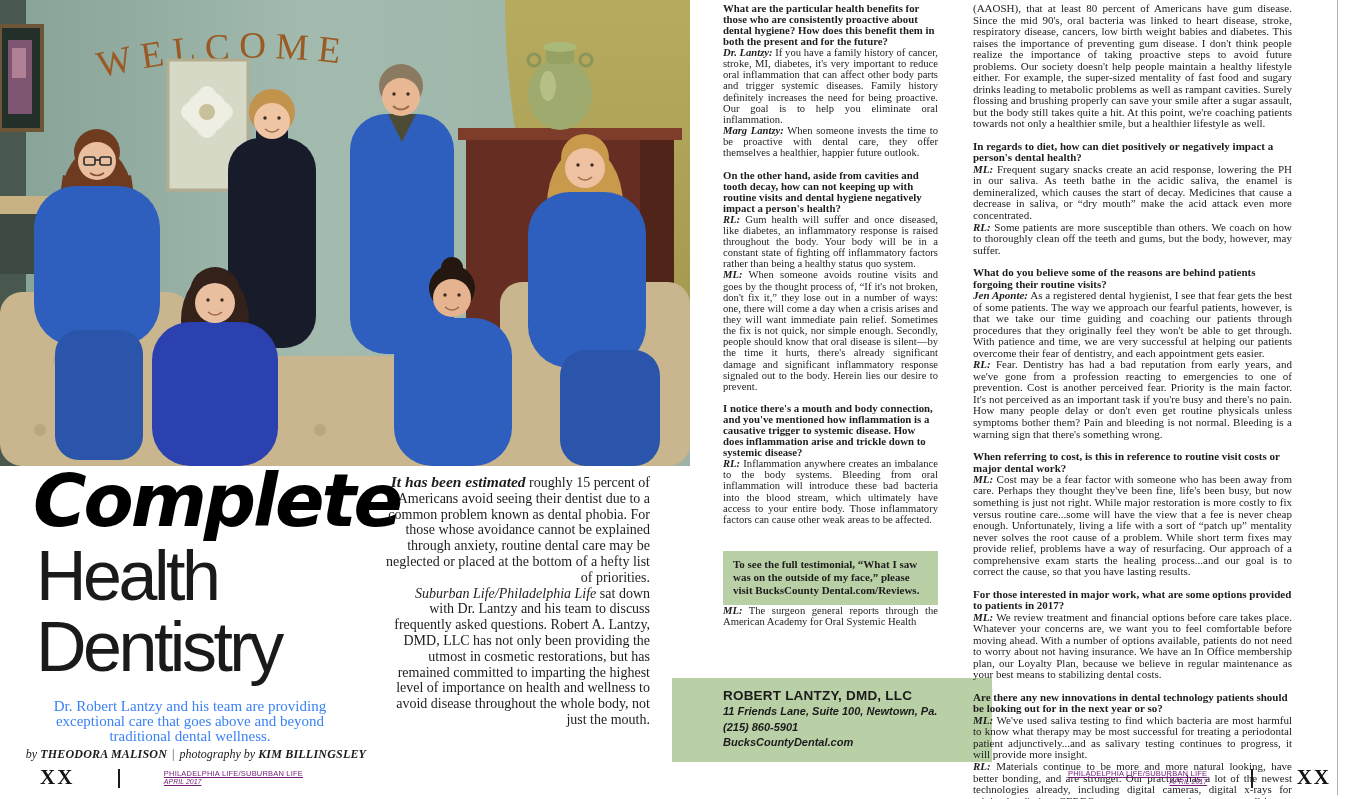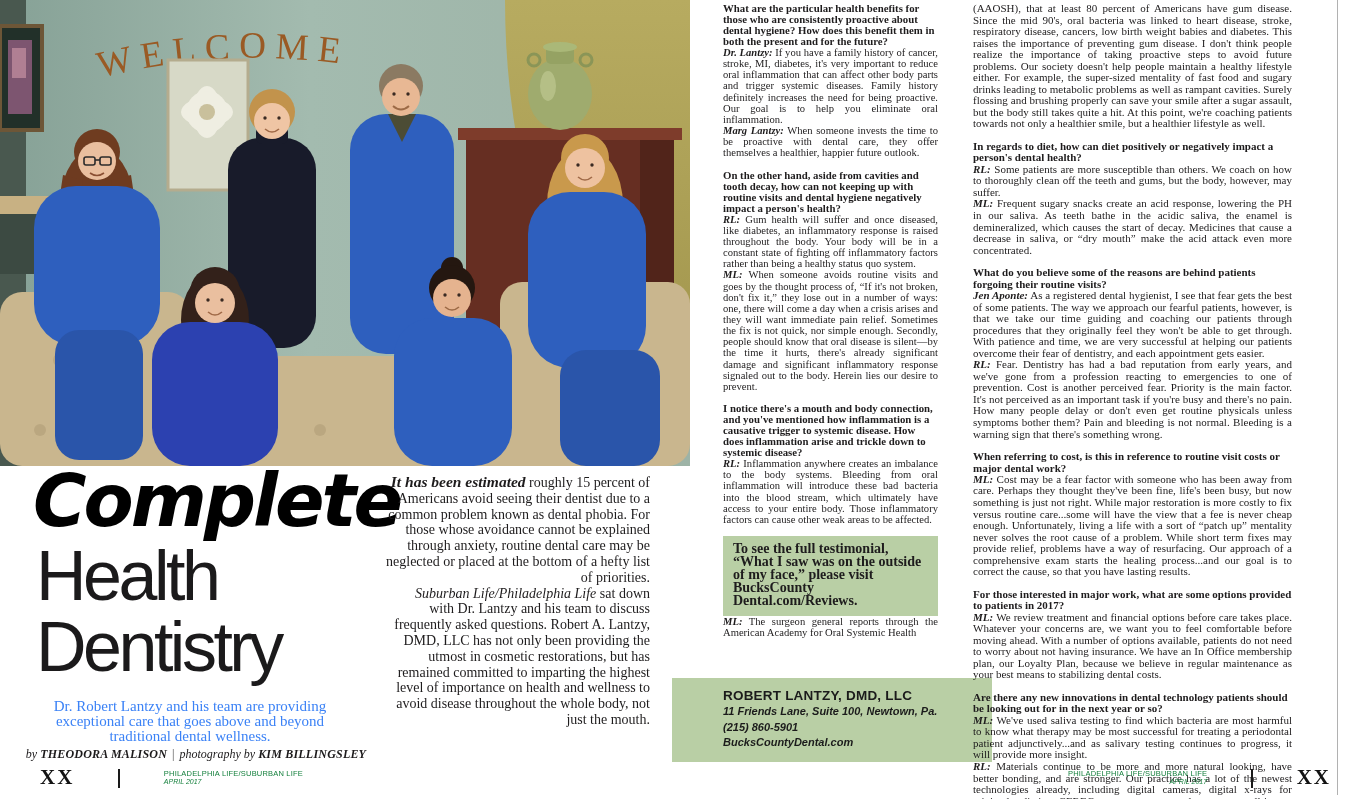--- a/index.html
+++ b/index.html
@@ -52,41 +52,41 @@
   .col-mid p{font-size:10.6px;line-height:11.15px;text-align:justify;}
   .col-mid p.q{font-size:10.8px;line-height:11px;}
   .col-right{left:973px;width:319px;}
   .col-right p{font-size:11px;line-height:11.55px;text-align:justify;}
   .col-right p.q{line-height:11.4px;}
   p.q{font-weight:700;text-align:left !important;}
   .sp{margin-top:11px !important;}
   .lead{font-weight:700;font-style:italic;}
 
   .callout{
-    margin-top:11px;background:#b9cfa5;
+    margin-top:26px;background:#b9cfa5;
     padding:7px 9px 8px 10px;font-weight:700;
-    font-size:14px;line-height:12.9px;text-align:left;
+    font-size:11px;line-height:12.9px;text-align:left;
   }
 
   
   .contact{
     position:absolute;left:672px;top:678px;width:320px;height:84px;
     background:#b9cfa5;box-sizing:border-box;padding:10px 8px 0 51px;
     font-family:"Liberation Sans",sans-serif;color:#1b1b1b;
   }
   .contact .name{font-weight:700;font-size:13.5px;letter-spacing:0.2px;line-height:16px;}
   .contact .line{font-weight:700;font-style:italic;font-size:11px;line-height:15.5px;}
 
   
   .folio{position:absolute;top:767px;display:flex;align-items:flex-start;gap:37px;}
   .folio-left{left:40px;}
   .folio-right{right:14px;}
   .folio .pn{font-family:"Liberation Serif",serif;font-weight:700;font-size:21px;line-height:21px;letter-spacing:2px;color:#121212;}
   .folio .bar{width:1.5px;height:19px;background:#1a1a1a;margin:2px 7px 0 7px;}
-  .folio .magblock{font-family:"Liberation Sans",sans-serif;color:#15803d;padding-top:3px;}
+  .folio .magblock{font-family:"Liberation Sans",sans-serif;color:#701a75;padding-top:3px;text-decoration:underline;}
   .folio .mag{font-size:7.5px;line-height:8px;letter-spacing:0.2px;}
   .folio .date{font-size:7px;line-height:8px;font-style:italic;}
   .folio-right .magblock{text-align:right;}
 
   .edge-rule{position:absolute;left:1337px;top:0;width:1px;height:795px;background:#b1b1b1;}
 </style>
 </head>
 <body>
 
 <div class="photo">
@@ -271,22 +271,22 @@
   <div class="name">ROBERT LANTZY, DMD, LLC</div>
   <div class="line">11 Friends Lane, Suite 100, Newtown, Pa.</div>
   <div class="line">(215) 860-5901</div>
   <div class="line">BucksCountyDental.com</div>
 </div>
 
 <div class="col col-right">
   <p>(AAOSH), that at least 80 percent of Americans have gum disease. Since the mid 90's, oral bacteria was linked to heart disease, stroke, respiratory disease, cancers, low birth weight babies and diabetes. This raises the importance of preventing gum disease. I don't think people realize the importance of taking proactive steps to avoid future problems. Our society doesn't help people maintain a healthy lifestyle either. For example, the super-sized mentality of fast food and sugary drinks leading to metabolic problems as well as rampant cavities. Surely flossing and brushing properly can save your smile after a sugar assault, but the body still takes quite a hit. At this point, we're coaching patients towards not only a healthier smile, but a healthier lifestyle as well.</p>
 
   <p class="q sp">In regards to diet, how can diet positively or negatively impact a person's dental health?</p>
+  <p><span class="lead">ML:</span> <span>Frequent sugary snacks create an acid response, lowering the PH in our saliva. As teeth bathe in the acidic saliva, the enamel is demineralized, which causes the start of decay. Medicines that cause a decrease in saliva, or “dry mouth” make the acid attack even more concentrated.</span></p>
   <p><span class="lead">RL:</span> <span>Some patients are more susceptible than others. We coach on how to thoroughly clean off the teeth and gums, but the body, however, may suffer.</span></p>
-  <p><span class="lead">ML:</span> <span>Frequent sugary snacks create an acid response, lowering the PH in our saliva. As teeth bathe in the acidic saliva, the enamel is demineralized, which causes the start of decay. Medicines that cause a decrease in saliva, or “dry mouth” make the acid attack even more concentrated.</span></p>
 
   <p class="q sp">What do you believe some of the reasons are behind patients forgoing their routine visits?</p>
   <p><span class="lead">Jen Aponte:</span> <span>As a registered dental hygienist, I see that fear gets the best of some patients. The way we approach our fearful patients, however, is that we take our time guiding and coaching our patients through procedures that they originally feel they won't be able to get through. With patience and time, we are very successful at helping our patients overcome their fear of dentistry, and each appointment gets easier.</span></p>
   <p><span class="lead">RL:</span> <span>Fear. Dentistry has had a bad reputation from early years, and we've gone from a profession reacting to emergencies to one of prevention. Cost is another perceived fear. Priority is the main factor. It's not perceived as an important task if you're busy and there's no pain. How many people delay or don't even get routine physicals unless symptoms bother them? Pain and bleeding is not normal. Bleeding is a warning sign that there's something wrong.</span></p>
 
   <p class="q sp">When referring to cost, is this in reference to routine visit costs or major dental work?</p>
   <p><span class="lead">ML:</span> <span>Cost may be a fear factor with someone who has been away from care. Perhaps they thought they've been fine, life's been busy, but now something is just not right. While major restoration is more costly to fix versus routine care...some will have the view that a fee is never cheap enough. Unfortunately, living a life with a sort of “patch up” mentality never solves the root cause of a problem. While short term fixes may provide relief, problems have a way of resurfacing. Our approach of a comprehensive exam starts the healing process...and our goal is to correct the cause, so that you have lasting results.</span></p>
 
   <p class="q sp">For those interested in major work, what are some options provided to patients in 2017?</p>
   <p><span class="lead">ML:</span> <span>We review treatment and financial options before care takes place. Whatever your concerns are, we want you to feel comfortable before moving ahead. With a number of options available, patients do not need to worry about not having insurance. We have an In Office membership plan, our Loyalty Plan, because we believe in regular maintenance as your best means to stabilizing dental costs.</span></p>

